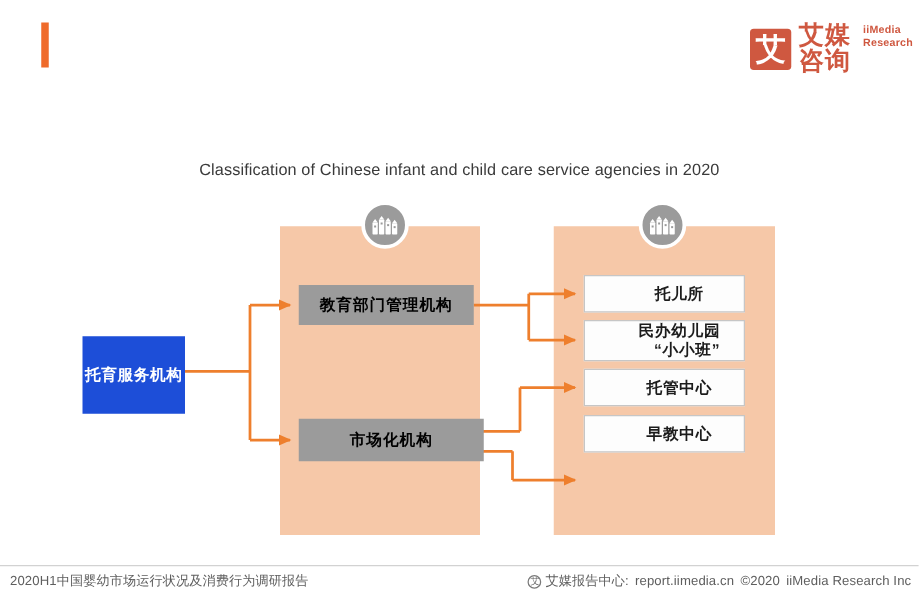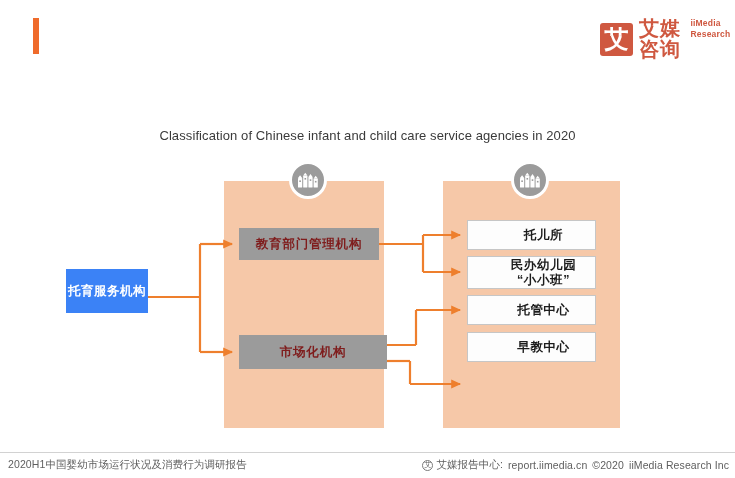--- a/index.html
+++ b/index.html
@@ -56,45 +56,45 @@
   .panel-icon {
     position: absolute; width: 38px; height: 38px; border-radius: 50%;
     background: #9b9b9b; border: 3px solid #ffffff;
     display: flex; align-items: center; justify-content: center;
   }
   .panel-icon-left  { left: 289px; top: 161px; }
   .panel-icon-right { left: 511px; top: 161px; }
 
   
   .node-root {
-    position: absolute; left: 66px; top: 269px; width: 82px; height: 44px;
-    background: #3b82f6; color: #ffffff;
+    position: absolute; left: 66px; top: 269px; width: 82px; height: 62px;
+    background: #1d4ed8; color: #ffffff;
     display: flex; align-items: center; justify-content: center; text-align: center;
     font-size: 12.5px; font-weight: 700; line-height: 17px; letter-spacing: 0.5px;
   }
 
   
   .node-mid {
-    position: absolute; background: #9b9b9b; color: #7f1d1d;
+    position: absolute; background: #9b9b9b; color: #000000;
     display: flex; align-items: center; justify-content: center; text-align: center;
     font-size: 12.5px; font-weight: 700; letter-spacing: 0.8px;
   }
   .node-mid-1 { left: 239px; top: 228px; width: 140px; height: 32px; }
   .node-mid-2 { left: 239px; top: 335px; width: 148px; height: 34px; }
 
   
   .node-leaf {
     position: absolute; background: #fdfdfd; border: 1.5px solid #c6c6c6;
     color: #1c1c1c; display: flex; align-items: center; justify-content: center;
     text-align: center; font-size: 12.5px; font-weight: 700; line-height: 15px;
     letter-spacing: 0.6px;
     padding-left: 24px;
   }
   .node-leaf-1 { left: 467px; top: 220px; width: 129px; height: 30px; }
-  .node-leaf-2 { left: 467px; top: 256px; width: 129px; height: 33px; }
+  .node-leaf-2 { left: 467px; top: 256px; width: 129px; height: 33px; text-align: right; }
   .node-leaf-3 { left: 467px; top: 295px; width: 129px; height: 30px; }
   .node-leaf-4 { left: 467px; top: 332px; width: 129px; height: 30px; }
   .node-leaf-5 { left: 467px; top: 369px; width: 129px; height: 30px; }
 
   .connectors { position: absolute; left: 0; top: 0; width: 735px; height: 478px; }
 
   
   .footer-rule {
     position: absolute; left: 0; top: 452px; width: 735px; height: 1px; background: #d2d2d2;
   }

